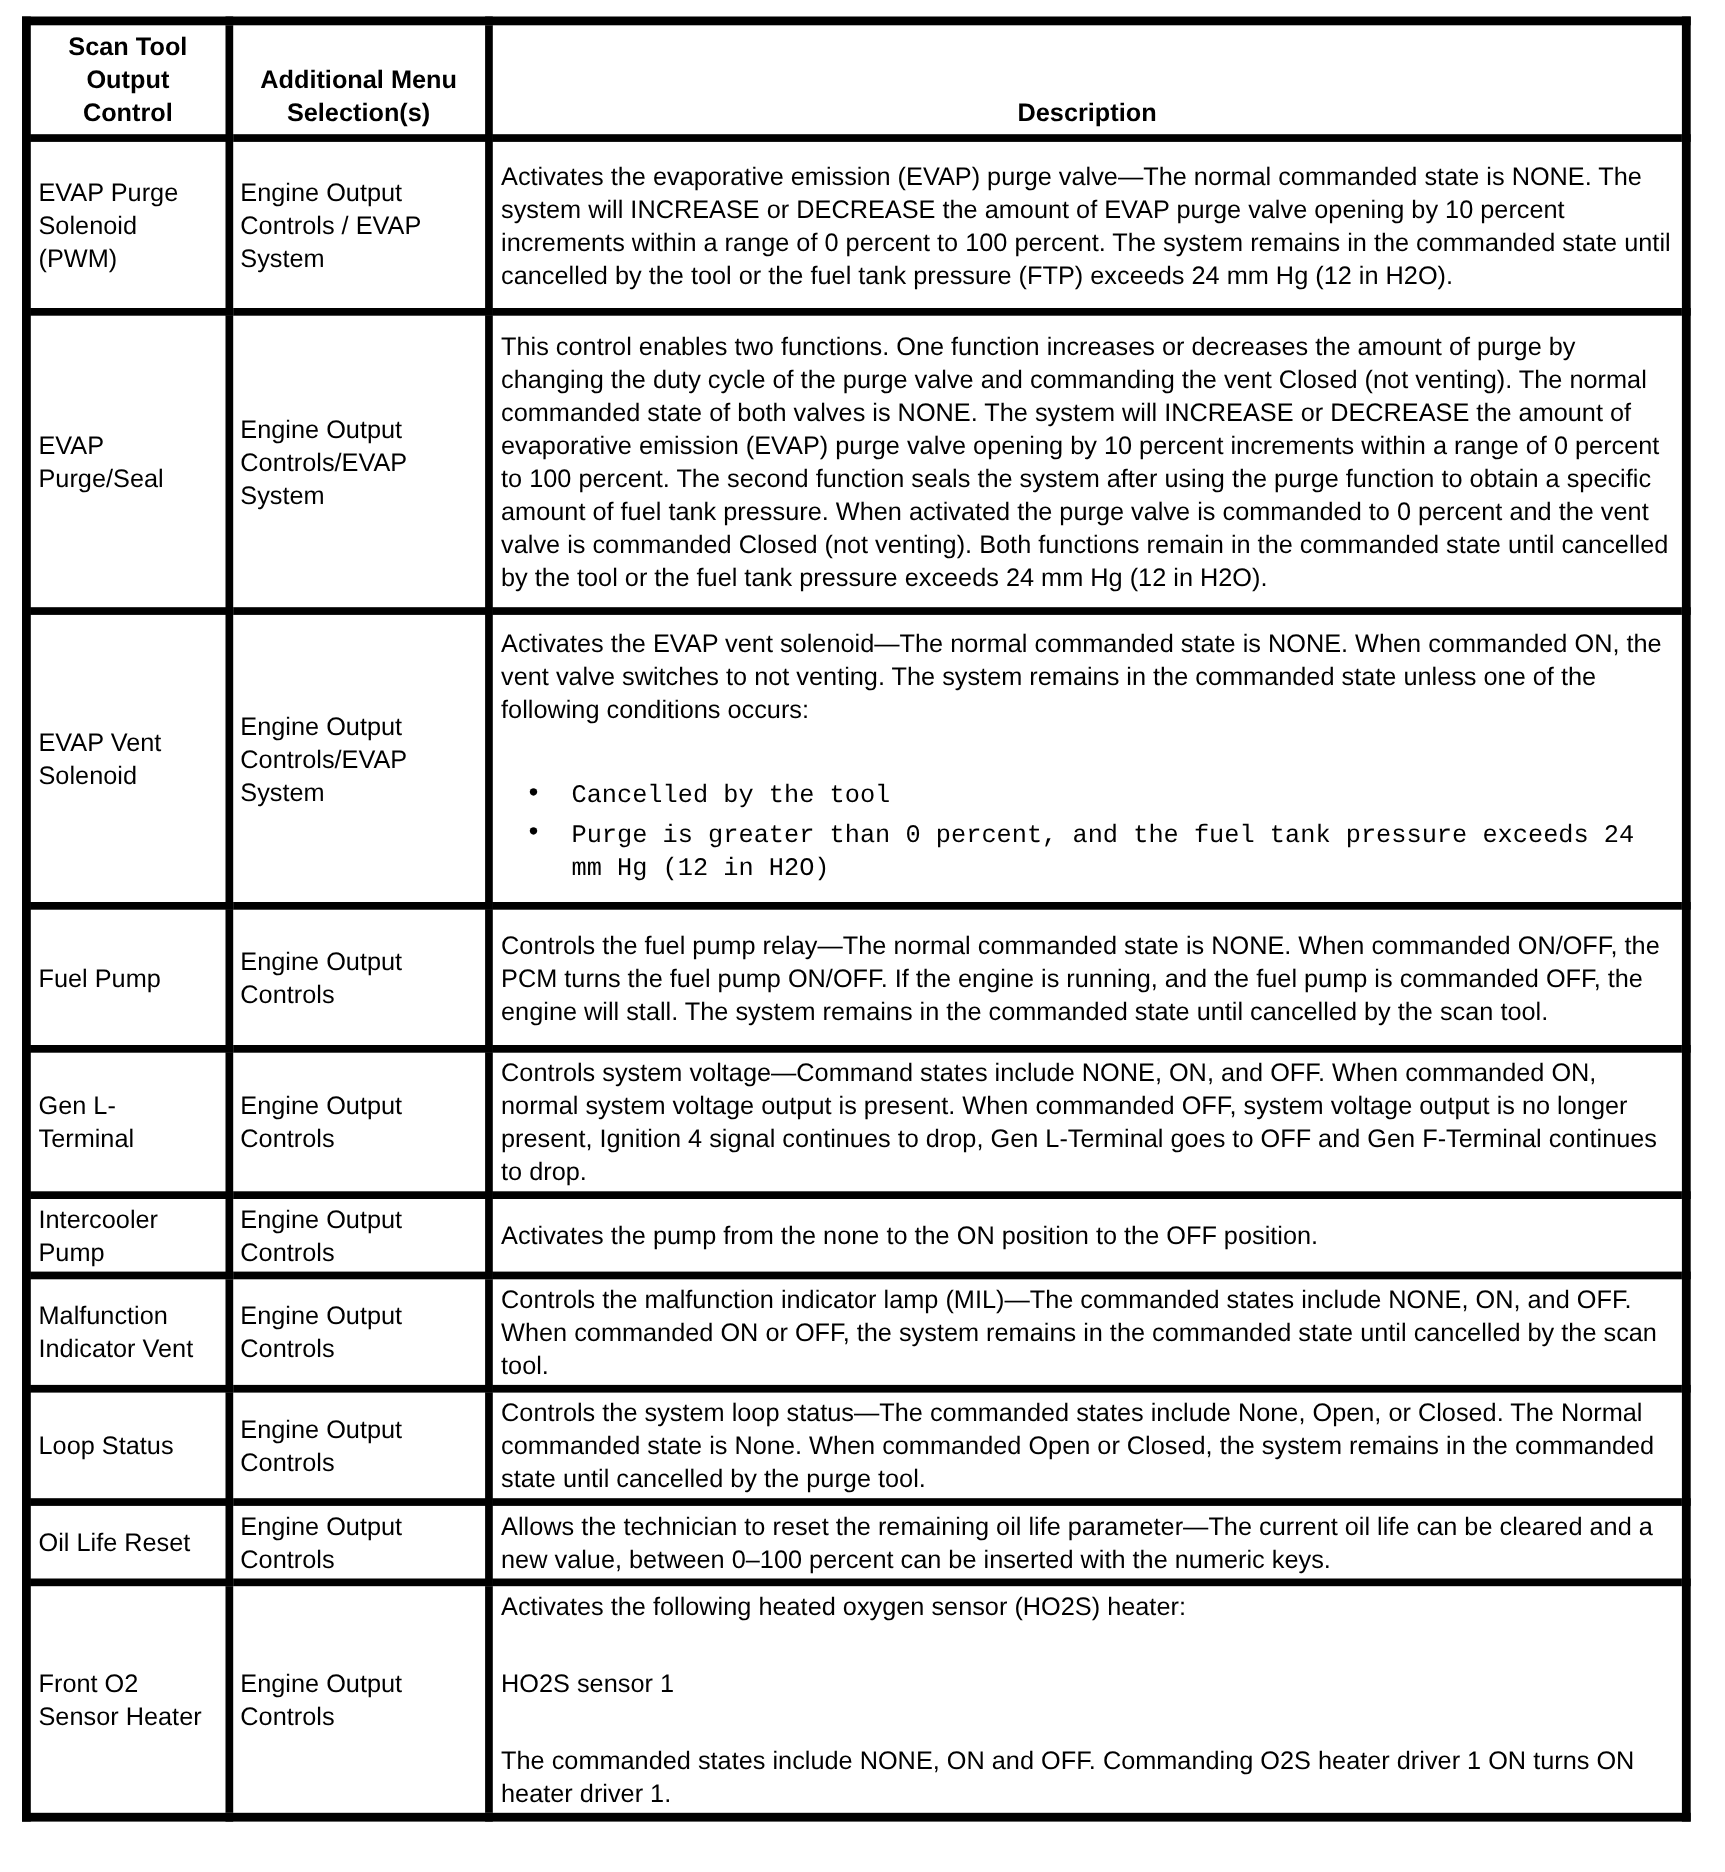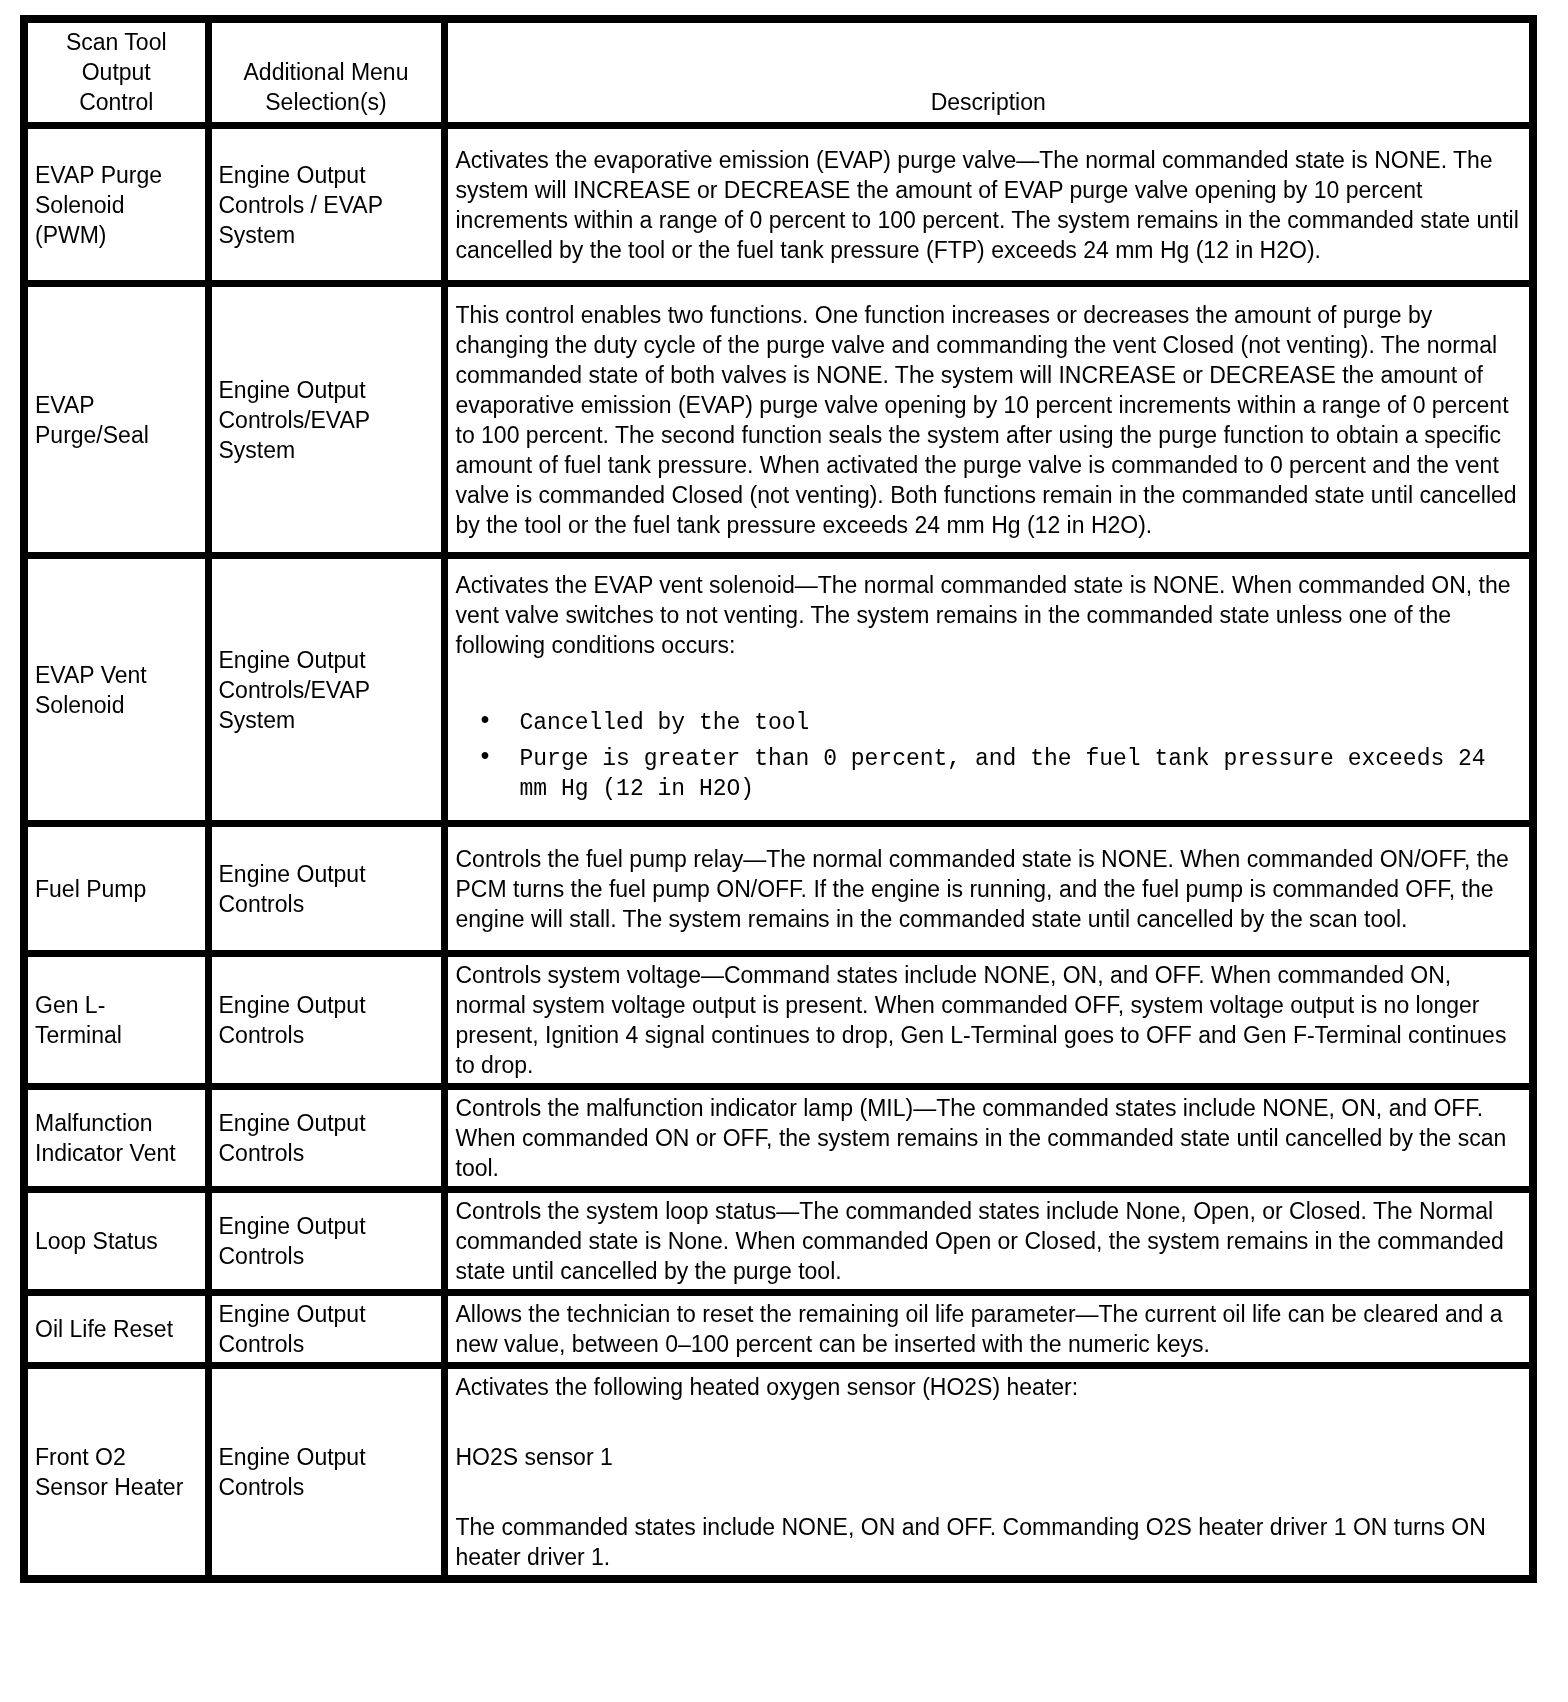--- a/index.html
+++ b/index.html
@@ -21,21 +21,21 @@
   col.c1 { width: 184px; }
   col.c2 { width: 236px; }
   col.c3 { width: auto; }
   th, td {
     border: 7px solid #000;
     font-size: 23px;
     line-height: 30px;
     overflow: hidden;
   }
   th.hdr {
-    font-weight: 400;
+    font-weight: 700;
     text-align: center;
     vertical-align: bottom;
     padding: 4px 4px 5px;
     white-space: pre-line;
   }
   td.col1, td.col2 {
     vertical-align: middle;
     text-align: left;
     padding: 3px 4px 3px 7px;
     white-space: pre-line;
@@ -129,20 +129,29 @@
     </tr>
     <tr style="height:128px">
       <td class="col1">Gen L-
 Terminal</td>
       <td class="col2">Engine Output
 Controls</td>
       <td class="col3">
           <p>Controls system voltage—Command states include NONE, ON, and OFF. When commanded ON, normal system voltage output is present. When commanded OFF, system voltage output is no longer present, Ignition 4 signal continues to drop, Gen L-Terminal goes to OFF and Gen F-Terminal continues to drop.</p>
         </td>
     </tr>
+    <tr style="height:66px">
+      <td class="col1">Intercooler
+Pump</td>
+      <td class="col2">Engine Output
+Controls</td>
+      <td class="col3">
+          <p>Activates the pump from the none to the ON position to the OFF position.</p>
+        </td>
+    </tr>
     <tr style="height:100px">
       <td class="col1">Malfunction
 Indicator Vent</td>
       <td class="col2">Engine Output
 Controls</td>
       <td class="col3">
           <p>Controls the malfunction indicator lamp (MIL)—The commanded states include NONE, ON, and OFF. When commanded ON or OFF, the system remains in the commanded state until cancelled by the scan tool.</p>
         </td>
     </tr>
     <tr style="height:96px">

